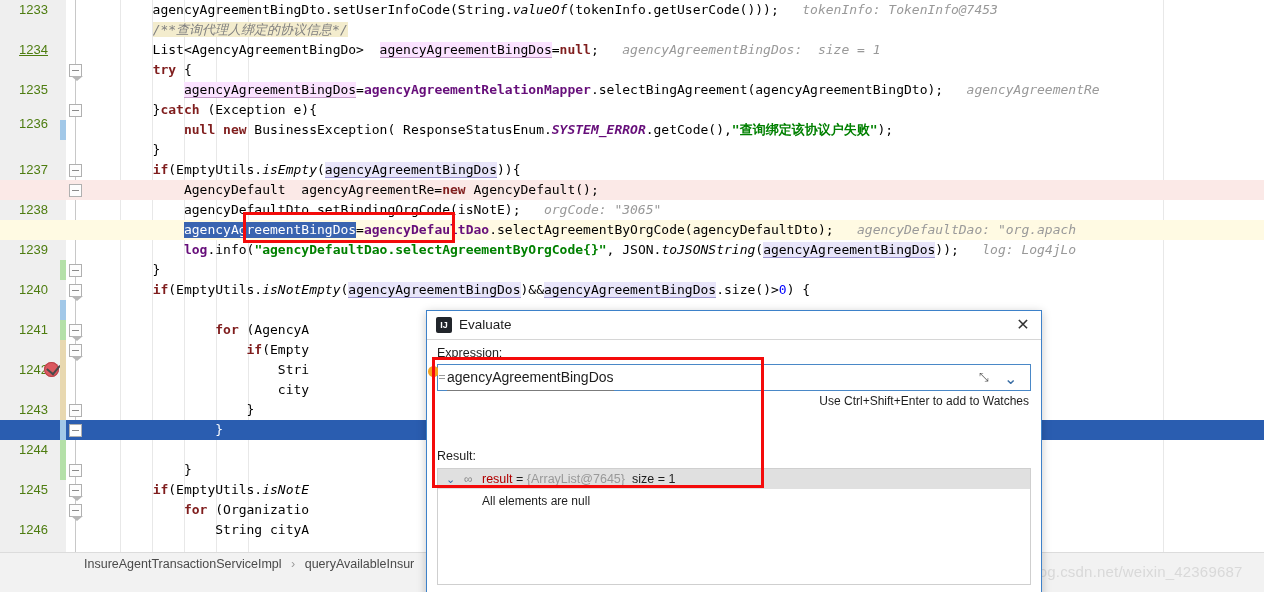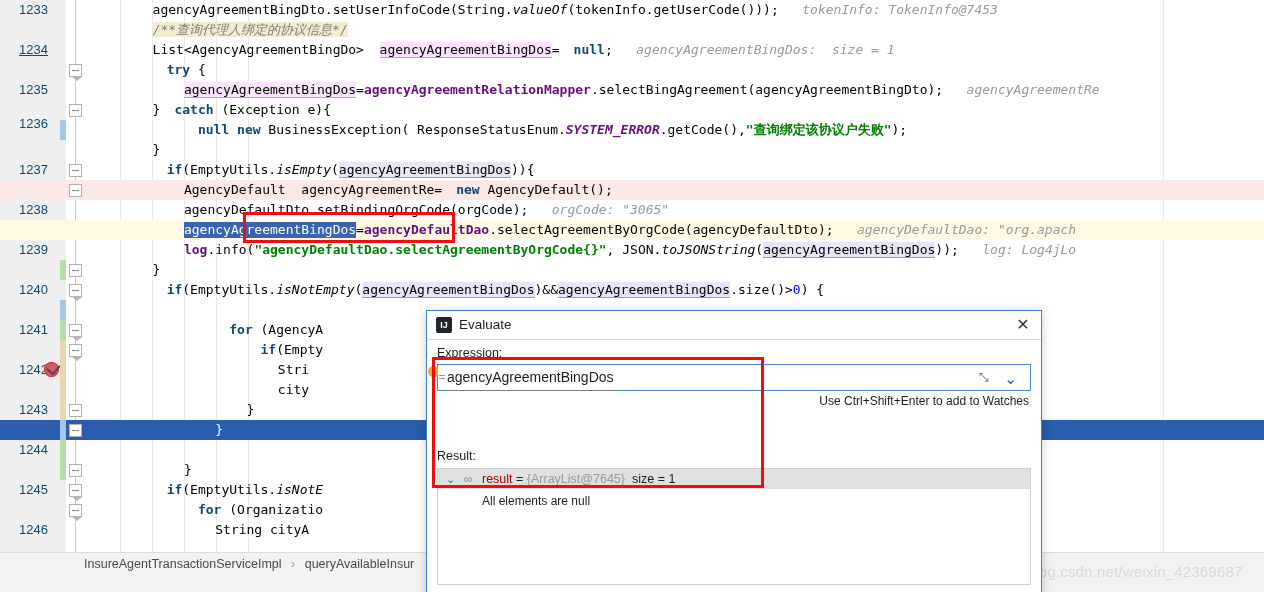--- a/index.html
+++ b/index.html
@@ -31,21 +31,21 @@
     position: absolute; left: 0; top: 0;
     width: 66px; height: 552px;
     background: #efefef;
   }
   .gutter-num {
     position: absolute;
     left: 0; width: 48px;
     text-align: right;
     font-family: "Liberation Sans", sans-serif;
     font-size: 13px;
-    color: #0c4a6e;
+    color: #4d7c0f;
     line-height: 20px;
     height: 20px;
   }
   .annot-col {
     position: absolute; left: 66px; top: 0;
     width: 24px; height: 552px;
     background: #ffffff;
   }
   .fold-line {
     position: absolute; left: 75px;
@@ -95,21 +95,21 @@
   .code {
     position: absolute;
     left: 90px; top: 0;
     font-family: "DejaVu Sans Mono", monospace;
     font-size: 13px;
     line-height: 20px;
     height: 20px;
     white-space: pre;
     color: #000000;
   }
-  .kw   { color: #0c4a6e; font-weight: bold; margin-left: 14px; }
+  .kw   { color: #7f1d1d; font-weight: bold; }
   .str  { color: #008000; font-weight: bold; }
   .num  { color: #0000ff; }
   .stat { color: #660e7a; font-weight: bold; font-style: italic; }
   .mth  { color: #000000; font-style: italic; }
   .fld  { color: #660e7a; font-weight: bold; }
   .cmt  { color: #808080; font-style: italic; }
   .hint { color: #999999; font-style: italic; font-family: "DejaVu Sans Mono", monospace; }
   .ident-hl { background: #e8e5fa; border-bottom: 1px solid #9a93cf; }
   .write-hl { background: #fbe2ff; border-bottom: 1px solid #c39ac9; }
   .sel-hl   { background: #3a64b0; color: #ffffff; border-bottom: 1px solid #3a64b0; }
@@ -323,21 +323,21 @@
         <div class="line-row " style="top: 0px;"><div class="gutter-num" style="top: 0px;">1233</div><div class="code"><span>        agencyAgreementBingDto.setUserInfoCode(String.</span><span class="mth">valueOf</span><span>(tokenInfo.getUserCode()));</span><span class="hint">   tokenInfo: TokenInfo@7453</span></div></div>
         <div class="line-row " style="top: 20px;"><div class="gutter-num" style="top: 20px; text-decoration: underline;">1234</div><div class="code"><span>        </span><span class="cmt doc-hl">/**查询代理人绑定的协议信息*/</span></div></div>
         <div class="line-row " style="top: 40px;"><div class="gutter-num" style="top: 40px;">1235</div><div class="code"><span>        List&lt;AgencyAgreementBingDo&gt;  </span><span class="write-hl">agencyAgreementBingDos</span><span>=</span><span class="kw">null</span><span>;</span><span class="hint">   agencyAgreementBingDos:  size = 1</span></div></div>
         <div class="line-row " style="top: 60px;"><div class="gutter-num" style="top: 54px;">1236</div><div class="code"><span>        </span><span class="kw">try</span><span> {</span></div></div>
         <div class="line-row " style="top: 80px;"><div class="gutter-num" style="top: 80px;">1237</div><div class="code"><span>            </span><span class="write-hl">agencyAgreementBingDos</span><span>=</span><span class="fld">agencyAgreementRelationMapper</span><span>.selectBingAgreement(agencyAgreementBingDto);</span><span class="hint">   agencyAgreementRe</span></div></div>
         <div class="line-row " style="top: 100px;"><div class="gutter-num" style="top: 100px;">1238</div><div class="code"><span>        }</span><span class="kw">catch</span><span> (Exception e){</span></div></div>
         <div class="line-row " style="top: 120px;"><div class="gutter-num" style="top: 120px;">1239</div><div class="code"><span>            </span><span class="kw">null new</span><span> BusinessException( ResponseStatusEnum.</span><span class="stat">SYSTEM_ERROR</span><span>.getCode(),</span><span class="str">"查询绑定该协议户失败"</span><span>);</span></div></div>
         <div class="line-row " style="top: 140px;"><div class="gutter-num" style="top: 140px;">1240</div><div class="code"><span>        }</span></div></div>
         <div class="line-row " style="top: 160px;"><div class="gutter-num" style="top: 160px;">1241</div><div class="code"><span>        </span><span class="kw">if</span><span>(EmptyUtils.</span><span class="mth">isEmpty</span><span>(</span><span class="ident-hl">agencyAgreementBingDos</span><span>)){</span></div></div>
         <div class="line-row row-error" style="top: 180px;"><div class="gutter-num" style="top: 180px;">1242</div><div class="code"><span>            AgencyDefault  agencyAgreementRe=</span><span class="kw">new</span><span> AgencyDefault();</span></div><div class="breakpoint" style="top: 182px;"><div class="tick"></div></div></div>
-        <div class="line-row " style="top: 200px;"><div class="gutter-num" style="top: 200px;">1243</div><div class="code"><span>            agencyDefaultDto.setBindingOrgCode(orgCode);</span><span class="hint">   orgCode: "3065"</span></div></div>
+        <div class="line-row " style="top: 200px;"><div class="gutter-num" style="top: 200px;">1243</div><div class="code"><span>            agencyDefaultDto.setBindingOrgCode(isNotE);</span><span class="hint">   orgCode: "3065"</span></div></div>
         <div class="line-row row-exec" style="top: 220px;"><div class="gutter-num" style="top: 220px;">1244</div><div class="code"><span>            </span><span class="sel-hl">agencyAgreementBingDos</span><span>=</span><span class="fld">agencyDefaultDao</span><span>.selectAgreementByOrgCode(agencyDefaultDto);</span><span class="hint">   agencyDefaultDao: "org.apach</span></div></div>
         <div class="line-row " style="top: 240px;"><div class="gutter-num" style="top: 240px;">1245</div><div class="code"><span>            </span><span class="fld">log</span><span>.info(</span><span class="str">"agencyDefaultDao.selectAgreementByOrgCode{}"</span><span>, JSON.</span><span class="mth">toJSONString</span><span>(</span><span class="ident-hl">agencyAgreementBingDos</span><span>));</span><span class="hint">   log: Log4jLo</span></div></div>
         <div class="line-row " style="top: 260px;"><div class="gutter-num" style="top: 260px;">1246</div><div class="code"><span>        }</span></div></div>
         <div class="line-row " style="top: 280px;"><div class="code"><span>        </span><span class="kw">if</span><span>(EmptyUtils.</span><span class="mth">isNotEmpty</span><span>(</span><span class="ident-hl">agencyAgreementBingDos</span><span>)&amp;&amp;</span><span class="ident-hl">agencyAgreementBingDos</span><span>.size()&gt;</span><span class="num">0</span><span>) {</span></div></div>
         <div class="line-row " style="top: 300px;"><div class="code"><span></span></div></div>
         <div class="line-row " style="top: 320px;"><div class="code"><span>                </span><span class="kw">for</span><span> (AgencyA</span><span class="hint">                                           eementBingDos:  size = 1</span></div></div>
         <div class="line-row " style="top: 340px;"><div class="code"><span>                    </span><span class="kw">if</span><span>(Empty</span></div></div>
         <div class="line-row " style="top: 360px;"><div class="code"><span>                        Stri</span><span class="hint">                                 mentBingDo.getInsureCode(</span></div></div>
         <div class="line-row " style="top: 380px;"><div class="code"><span>                        city</span></div></div>
         <div class="line-row " style="top: 400px;"><div class="code"><span>                    }</span></div></div>

